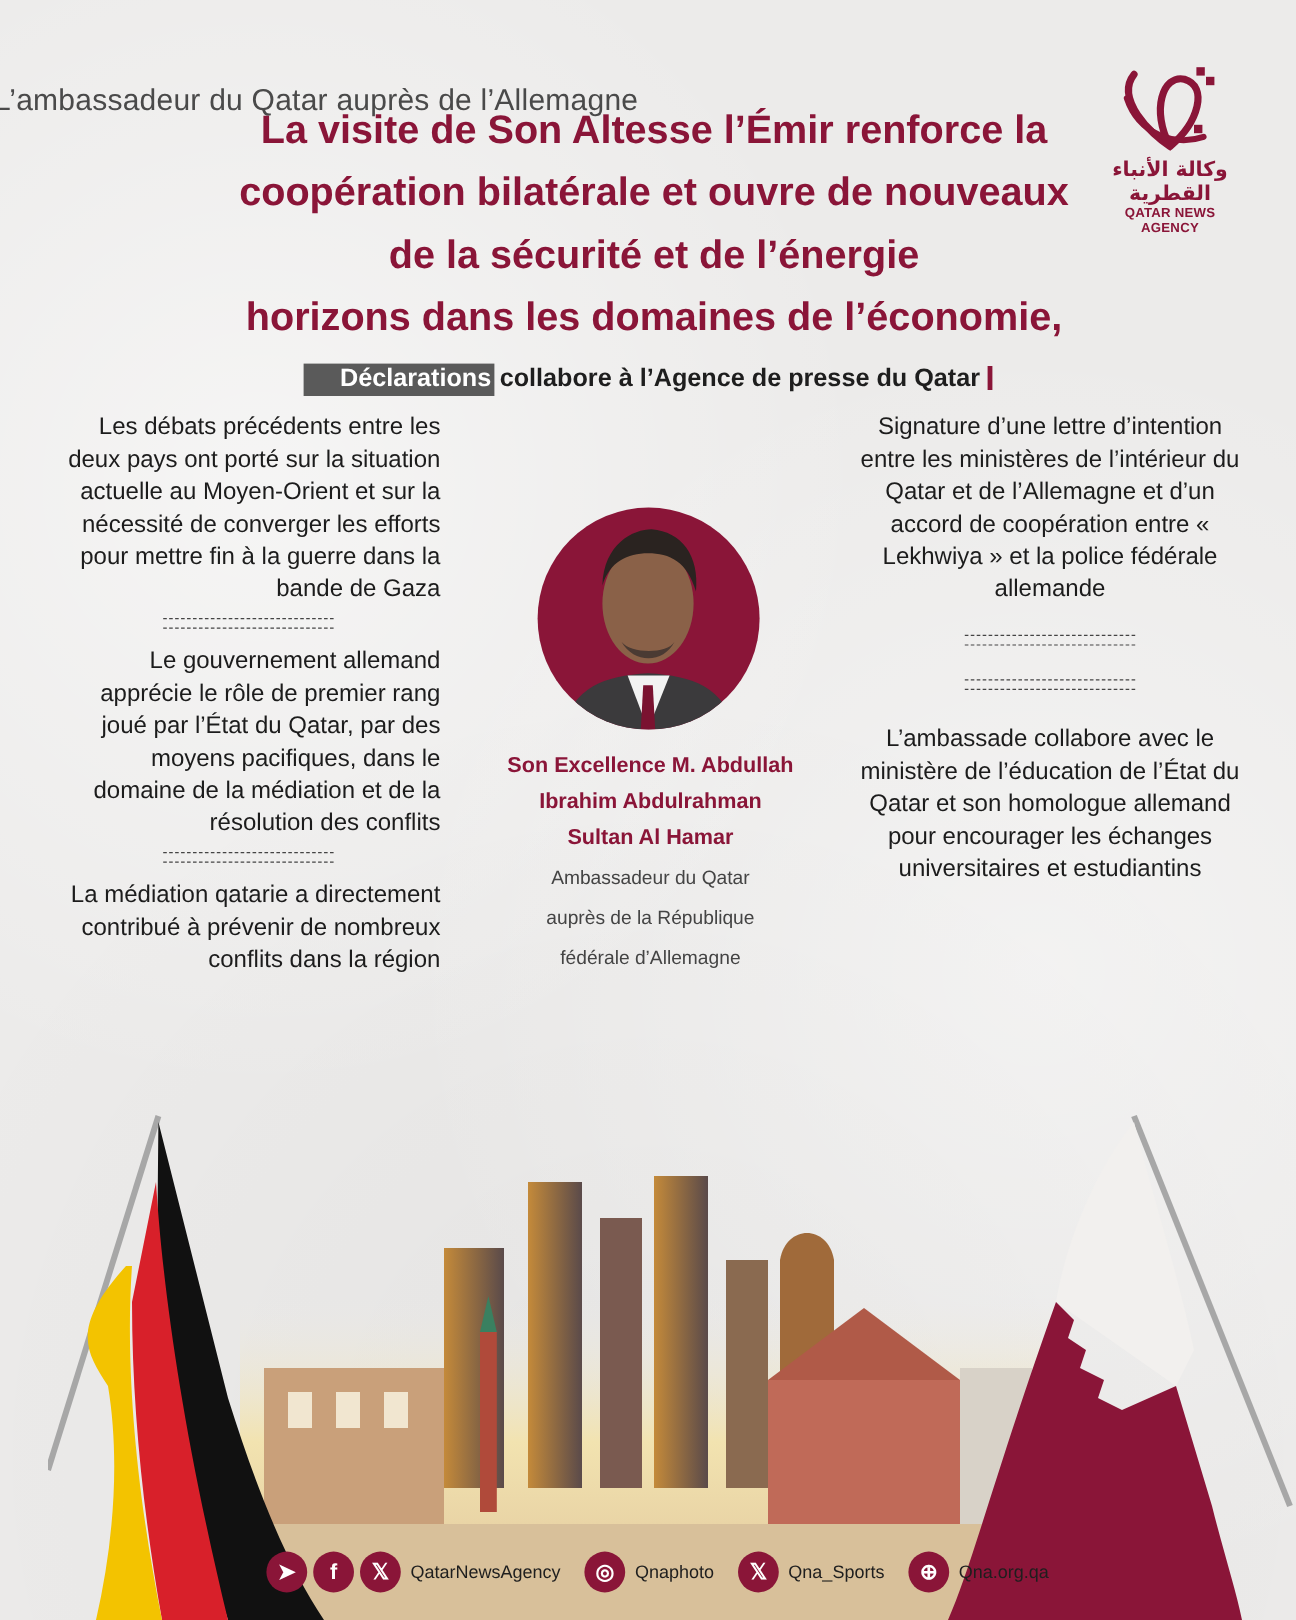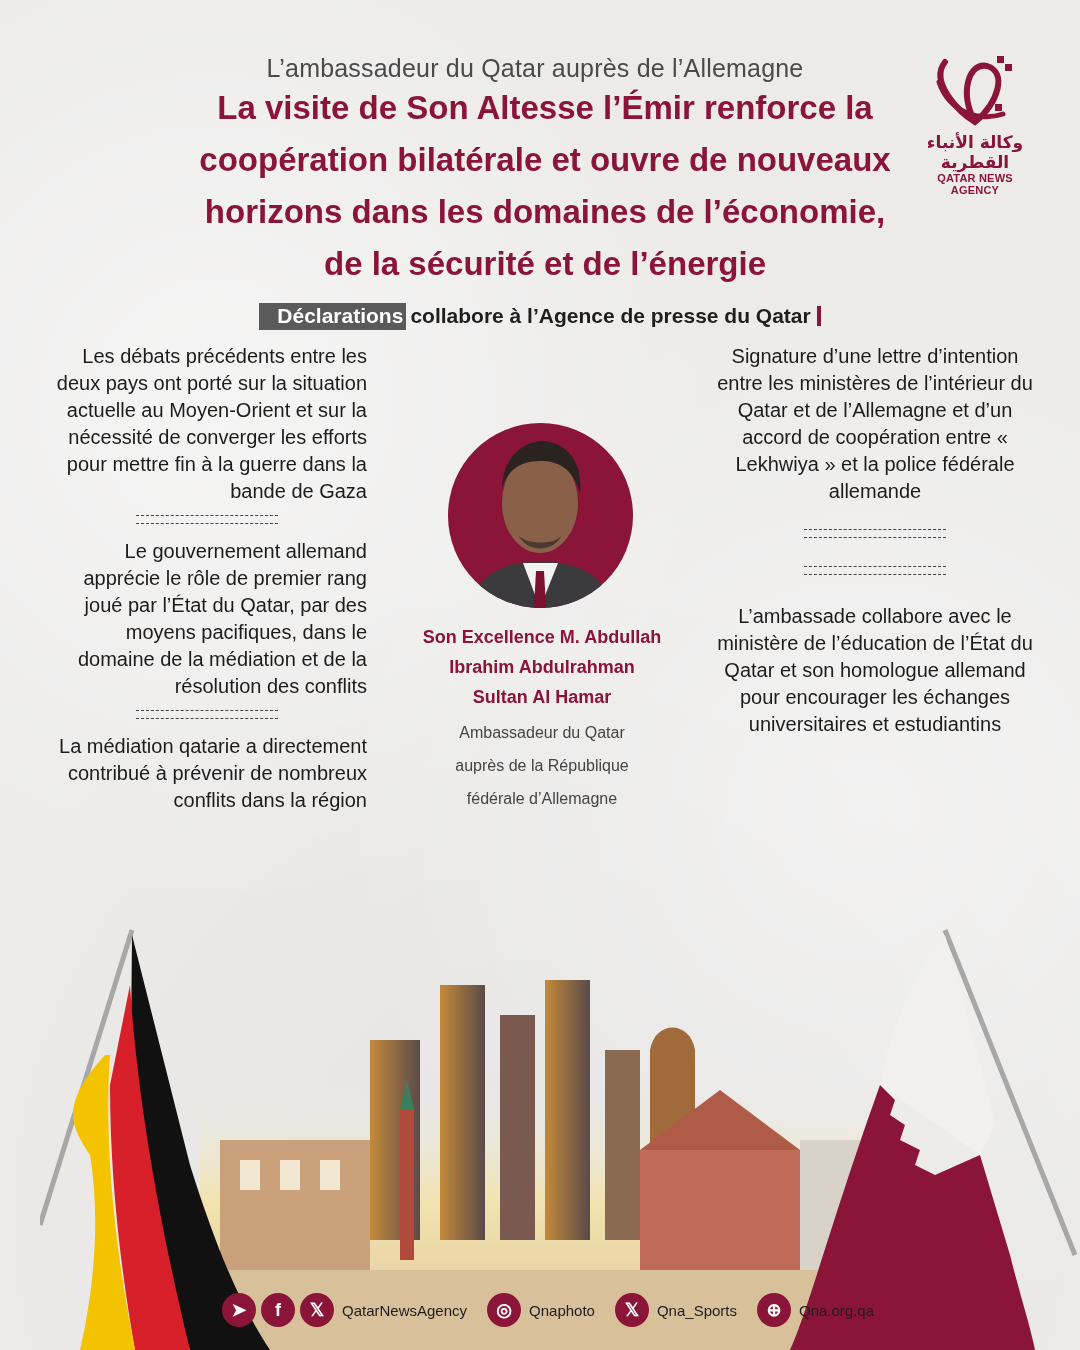--- a/index.html
+++ b/index.html
@@ -8,38 +8,38 @@
     background:#ecebea;
     background-image:
       radial-gradient(circle at 20% 30%, rgba(255,255,255,0.5), transparent 40%),
       radial-gradient(circle at 80% 60%, rgba(255,255,255,0.4), transparent 45%),
       radial-gradient(circle at 50% 90%, rgba(0,0,0,0.03), transparent 50%);
     font-family:"DejaVu Sans", sans-serif;
     color:#1e1e1e;
   }
   .abs { position:absolute; }
   .kicker {
-    left:0; top:54px; width:1080px; text-align:center;
+    left:0; top:70px; width:1080px; 
     font-size:25px; color:#4a4a4a; letter-spacing:0.2px;
     font-family:"Liberation Sans", sans-serif;
   }
   .kicker span { display:inline-block; transform:translateX(-5px); }
   .headline {
     left:150px; top:82px; width:790px; text-align:center;
     font-family:"Liberation Sans", sans-serif; font-weight:bold;
     font-size:33px; line-height:52px; color:#8a1538;
   }
   .headline div { white-space:nowrap; }
   .subline {
     left:0; top:303px; width:1080px; text-align:center;
     font-family:"Liberation Sans", sans-serif; font-weight:bold; font-size:21px; color:#1e1e1e;
   }
   .badge {
     display:inline-block; background:#5a5a5a; color:#fff;
-    padding:1px 3px 2px 18px; margin-right:4px;
+    padding:1px 3px 2px 30px; margin-right:4px;
   }
   .bar { display:inline-block; width:4px; height:20px; background:#8a1538; vertical-align:-3px; margin-left:6px; }
 
   .logo { left:915px; top:52px; width:120px; text-align:center; }
   .logo svg { display:block; margin:0 auto; }
   .logo .ar { font-size:17px; color:#8a1538; font-weight:bold; margin-top:0px; font-family:"DejaVu Sans", sans-serif; }
   .logo .en { font-size:11px; color:#8a1538; font-weight:bold; font-family:"Liberation Sans", sans-serif; letter-spacing:0.2px; }
 
   .col { width:320px; text-align:center; font-family:"Liberation Sans", sans-serif; font-size:20px; line-height:27px; color:#1c1c1c; }
   .col-left { left:47px; top:343px;text-align:right; }
@@ -77,22 +77,22 @@
   .slabel { margin-right:20px; margin-left:3px; }
 </style>
 </head>
 <body>
 
 <div class="abs kicker"><span>L’ambassadeur du Qatar auprès de l’Allemagne</span></div>
 
 <div class="abs headline">
   <div>La visite de Son Altesse l’Émir renforce la</div>
   <div>coopération bilatérale et ouvre de nouveaux</div>
+  <div>de la sécurité et de l’énergie</div>
   <div>horizons dans les domaines de l’économie,</div>
-  <div>de la sécurité et de l’énergie</div>
 </div>
 
 <div class="abs subline">
   <span class="badge">Déclarations</span><span>collabore à l’Agence de presse du Qatar</span><span class="bar"></span>
 </div>
 
 <div class="abs logo">
   <svg width="92" height="80" viewBox="0 0 92 80">
     <path d="M16 10 C 0 30, 30 60, 46 70 C 70 50, 78 20, 58 14 C 40 10, 30 40, 46 70" fill="none" stroke="#8a1538" stroke-width="6" stroke-linecap="round"></path>
     <path d="M10 30 C 20 60, 50 70, 74 62" fill="none" stroke="#8a1538" stroke-width="5" stroke-linecap="round"></path>

